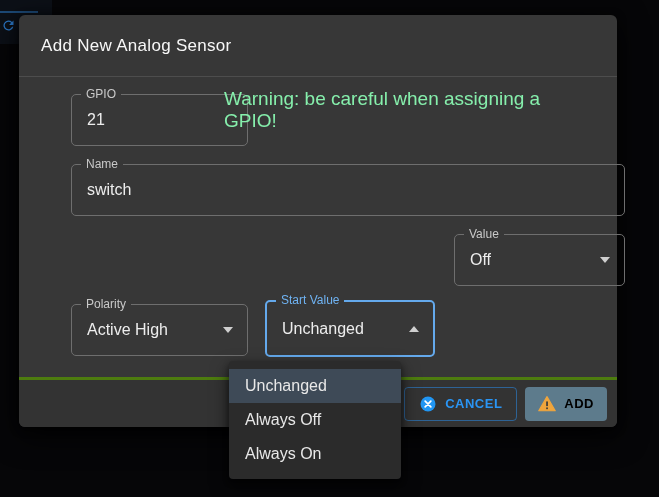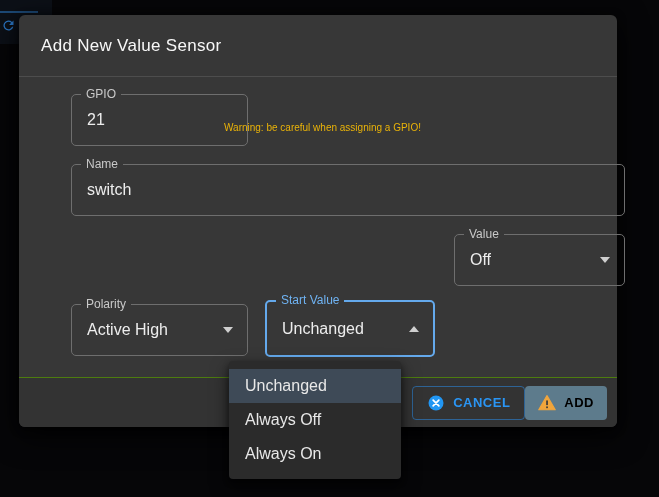--- a/index.html
+++ b/index.html
@@ -30,29 +30,29 @@
             font-size: 16px; color: #ededed; }
   input.fvalue { background: transparent; border: none; outline: none;
                  font-family: inherit; font-size: 16px; color: #ededed; }
   .chev { position: absolute; right: 14px; top: 50%; margin-top: -3px; width: 0; height: 0;
           border-left: 5px solid transparent; border-right: 5px solid transparent;
           border-top: 6px solid #cfcfcf; }
   .chev.up { border-top: none; border-bottom: 6px solid #cfcfcf; margin-top: -3px; }
   .field.focused { border: 2px solid #64a9ec; }
   .field.focused .flabel { color: #6fb3f3; top: -9px; }
 
-  .warning-text { position: absolute; left: 205px; top: 86px; height: 52px; width: 360px;
-                  display: flex; align-items: center; color: #eab308;
-                  font-size: 10px; font-weight: 500; }
+  .warning-text { position: absolute; left: 205px; top: 69px; height: 52px; width: 360px;
+                  display: flex; align-items: center; color: #86efac;
+                  font-size: 19px; font-weight: 500; }
 
   
   .dlg-footer { position: absolute; left: 0; bottom: 0; right: 0; height: 50px;
-                background: #333333; border-top: 1px solid #4d7c0f;
+                background: #333333; border-top: 3px solid #4d7c0f;
                 border-radius: 0 0 6px 6px; display: flex; align-items: center;
-                justify-content: flex-end; padding-right: 10px; }
+                justify-content: flex-end; gap: 8px; padding-right: 10px; }
   .btn { height: 34px; display: inline-flex; align-items: center; gap: 8px;
          border-radius: 4px; font-family: inherit; font-size: 13px; font-weight: 700;
          letter-spacing: 0.5px; cursor: pointer; }
   .btn-cancel { background: transparent; border: 1px solid rgba(42,139,230,0.55);
                 color: #2a95f4; padding: 0 14px; }
   .btn-add { background: #5d7b8c; border: none; color: #000000; padding: 0 13px; }
   .btn svg { display: block; }
 
   
   .menu { position: absolute; left: 229px; top: 361px; width: 172px; padding: 8px 0;
@@ -72,21 +72,21 @@
     <span class="refresh">
       <svg width="15" height="15" viewBox="0 0 24 24">
           <path d="M17.65 6.35A8 8 0 1 0 19.73 14h-2.1a6 6 0 1 1-1.4-6.24L13 11h7V4l-2.35 2.35z" fill="#2b77c6"></path>
         </svg>
     </span>
   </div>
 
   <div class="dialog">
 
     <div class="dlg-header">
-      <span class="dlg-title">Add New Value Sensor</span>
+      <span class="dlg-title">Add New Analog Sensor</span>
     </div>
 
     <div class="field" style="left:17px; top:79px; width:177px;">
       <span class="flabel">GPIO</span>
       <input class="fvalue" value="21" style="">
     </div>
     <div class="warning-text">Warning: be careful when assigning a GPIO!</div>
 
     <div class="field" style="left:17px; top:149px; width:554px;">
       <span class="flabel">Name</span>

